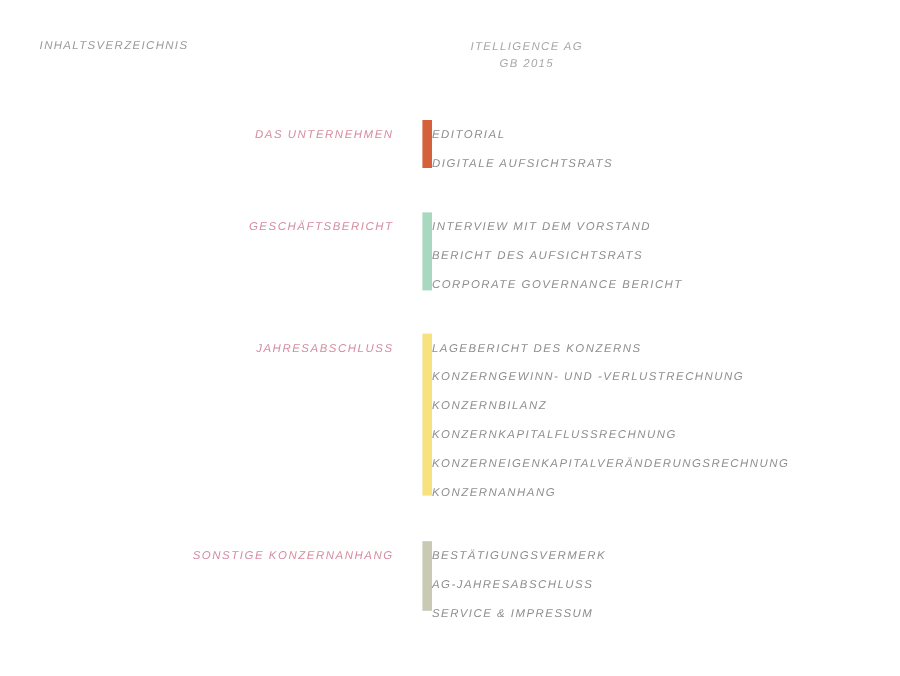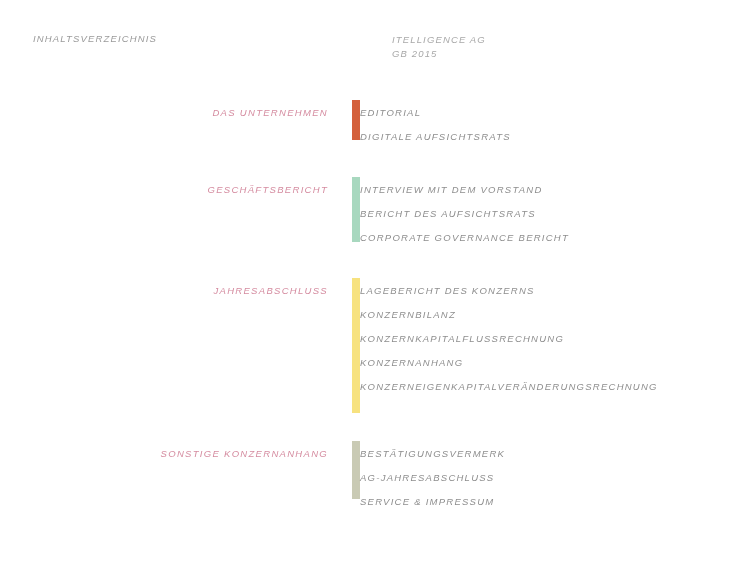--- a/index.html
+++ b/index.html
@@ -35,21 +35,21 @@
   .header-right {
     position: absolute;
     left: 392px;
     top: 33px;
     font-size: 9.5px;
     letter-spacing: 1.15px;
     color: #a8a8a8;
     line-height: 14px;
     white-space: nowrap;
   }
-  .header-right div { white-space: nowrap; }
+  .header-right div { white-space: nowrap; text-align: center; }
 
   
   .toc {
     position: absolute;
     left: 0;
     top: 100px;
     width: 664px;
   }
 
   .toc-section {
@@ -118,24 +118,25 @@
           <div class="toc-item">INTERVIEW MIT DEM VORSTAND</div>
           <div class="toc-item">BERICHT DES AUFSICHTSRATS</div>
           <div class="toc-item">CORPORATE GOVERNANCE BERICHT</div>
         </div>
       </div>
       <div class="toc-section">
         <div class="section-label">JAHRESABSCHLUSS</div>
         <div class="section-bar" style="background: rgb(247, 226, 127); height: 135px;"></div>
         <div class="section-items">
           <div class="toc-item">LAGEBERICHT DES KONZERNS</div>
+          <div class="toc-item">KONZERNGEWINN- UND -VERLUSTRECHNUNG</div>
           <div class="toc-item">KONZERNBILANZ</div>
           <div class="toc-item">KONZERNKAPITALFLUSSRECHNUNG</div>
+          <div class="toc-item">KONZERNEIGENKAPITALVERÄNDERUNGSRECHNUNG</div>
           <div class="toc-item">KONZERNANHANG</div>
-          <div class="toc-item">KONZERNEIGENKAPITALVERÄNDERUNGSRECHNUNG</div>
         </div>
       </div>
       <div class="toc-section">
         <div class="section-label">SONSTIGE KONZERNANHANG</div>
         <div class="section-bar" style="background: rgb(201, 202, 180); height: 58px;"></div>
         <div class="section-items">
           <div class="toc-item">BESTÄTIGUNGSVERMERK</div>
           <div class="toc-item">AG-JAHRESABSCHLUSS</div>
           <div class="toc-item">SERVICE &amp; IMPRESSUM</div>
         </div>

